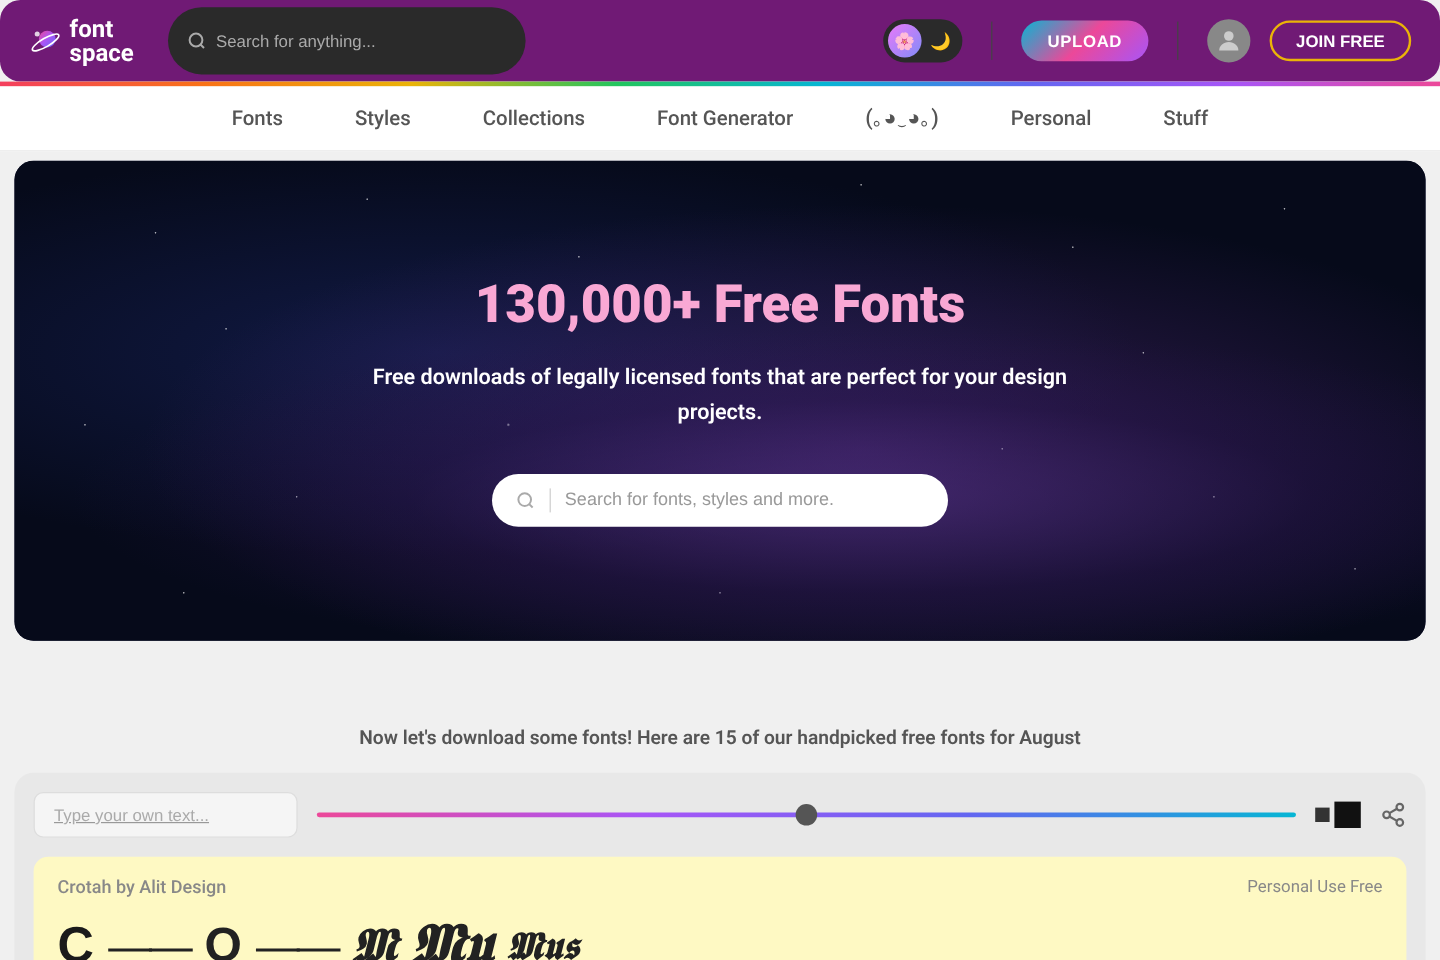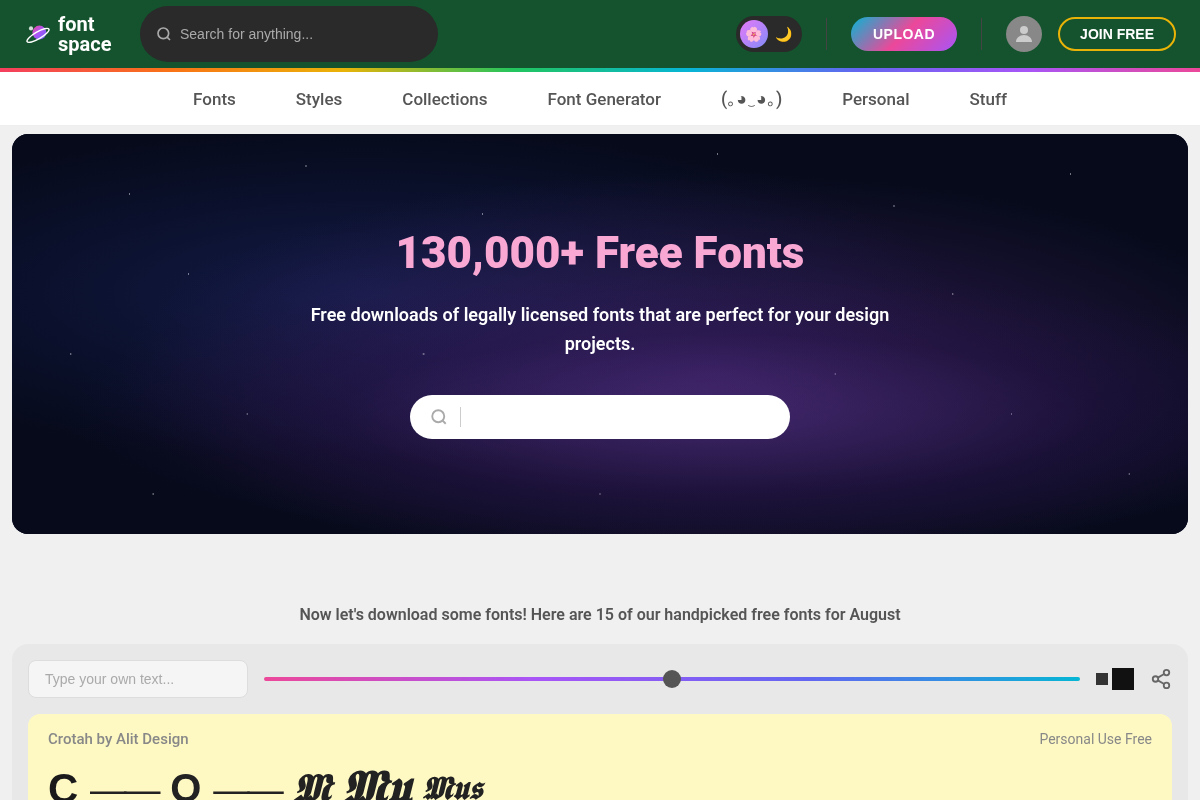--- a/index.html
+++ b/index.html
@@ -1,25 +1,26 @@
 <!DOCTYPE html>
 <html><head>
   <meta charset="utf-8">
   <style>
     * { margin: 0; padding: 0; box-sizing: border-box; }
     body { font-family: -apple-system, BlinkMacSystemFont, 'Segoe UI', Roboto, sans-serif; background: #f0f0f0; width: 1200px; }
 
     
     .header {
-      background: #14532d;
+      background: #701a75;
       display: flex;
       align-items: center;
       padding: 0 24px;
       height: 68px;
       gap: 16px;
+      border-radius: 17px;
     }
     .logo {
       display: flex;
       align-items: center;
       gap: 6px;
       min-width: 100px;
     }
     .logo-text {
       color: #fff;
       font-size: 20px;
@@ -250,20 +251,21 @@
     }
     .text-input-preview {
       background: #f5f5f5;
       border: 1px solid #ddd;
       border-radius: 8px;
       padding: 10px 16px;
       font-size: 14px;
       color: #999;
       width: 220px;
       outline: none;
+      text-decoration: underline;
     }
     .text-input-preview::placeholder { color: #aaa; }
     .slider-container {
       flex: 1;
       display: flex;
       align-items: center;
       gap: 8px;
     }
     .font-size-slider {
       flex: 1;
@@ -411,20 +413,21 @@
   </div>
   <div class="hero-content">
     <h1 class="hero-title">130,000+ Free Fonts</h1>
     <p class="hero-subtitle">Free downloads of legally licensed fonts that are perfect for your design projects.</p>
     <div class="hero-search">
       <svg width="18" height="18" viewBox="0 0 24 24" fill="none" stroke="#aaa" stroke-width="2.5">
         <circle cx="11" cy="11" r="8"></circle>
           <line x1="21" y1="21" x2="16.65" y2="16.65"></line>
       </svg>
       <div class="hero-search-divider"></div>
+      <input type="text" placeholder="Search for fonts, styles and more." style="">
     </div>
   </div>
 </section>
 
 <div class="subheading-section">
   <p class="subheading-text">Now let's download some fonts! Here are 15 of our handpicked free fonts for August</p>
 </div>
 
 <div class="font-card-container">
   <div class="font-card-controls">

